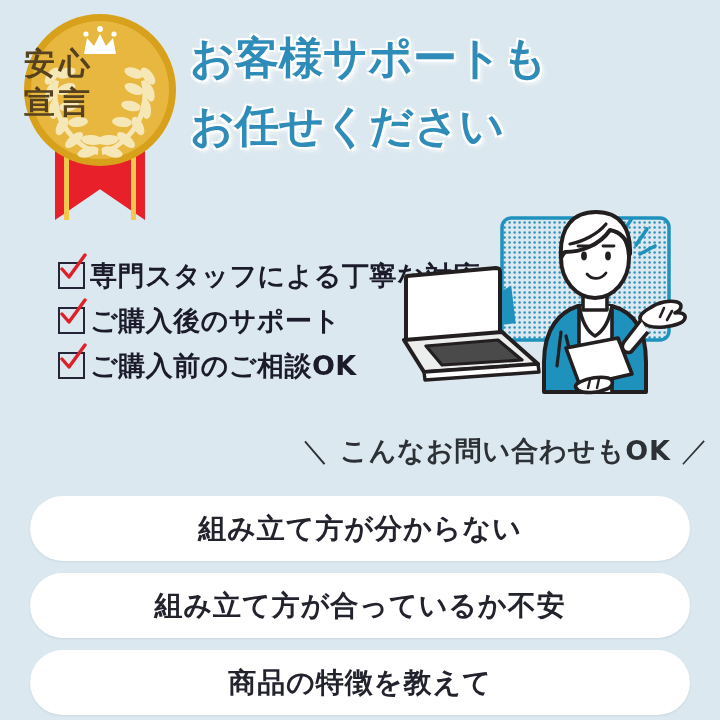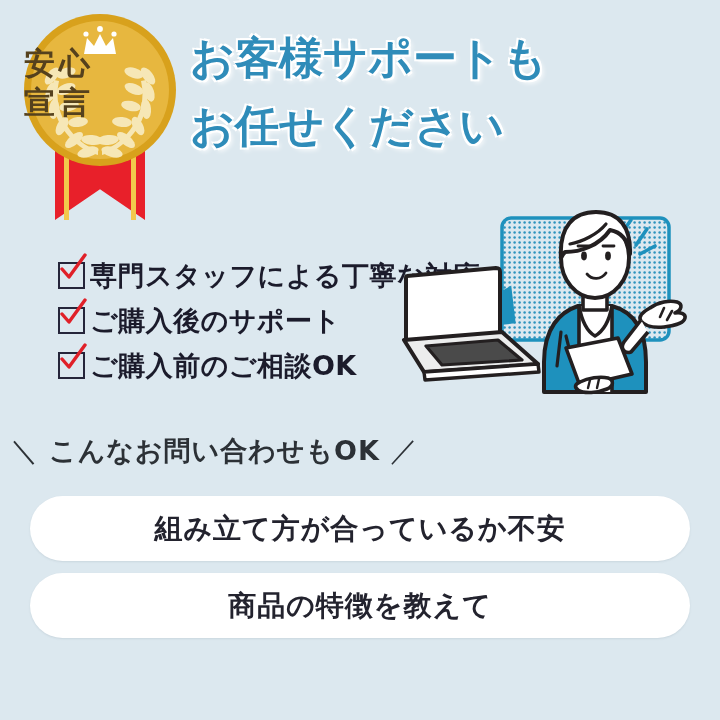--- a/index.html
+++ b/index.html
@@ -154,21 +154,21 @@
     width: 322px;
     height: 232px;
   }
 
   
   #subhead {
     position: absolute;
     left: 0;
     top: 432px;
     width: 720px;
-    text-align: left;
+    text-align: right;
     color: #2c3136;
     font-size: 27px;
     font-weight: bold;
     letter-spacing: 1px;
     font-family: "DejaVu Sans", "Liberation Sans", sans-serif;
   }
   #subhead .slash {
     display: inline-block;
     font-weight: normal;
     padding: 0 10px;
@@ -372,20 +372,23 @@
       </g>
     </g>
   </svg>
 
   <div id="subhead">
     <span class="slash">＼</span><span>こんなお問い合わせもOK</span><span class="slash">／</span>
   </div>
 
   <div id="pill-list">
     <div class="pill">
+      <span class="pill-label">組み立て方が分からない</span>
+    </div>
+    <div class="pill">
       <span class="pill-label">組み立て方が合っているか不安</span>
     </div>
     <div class="pill">
       <span class="pill-label">商品の特徴を教えて</span>
     </div>
   </div>
 
 </div>
 
 </body></html>

